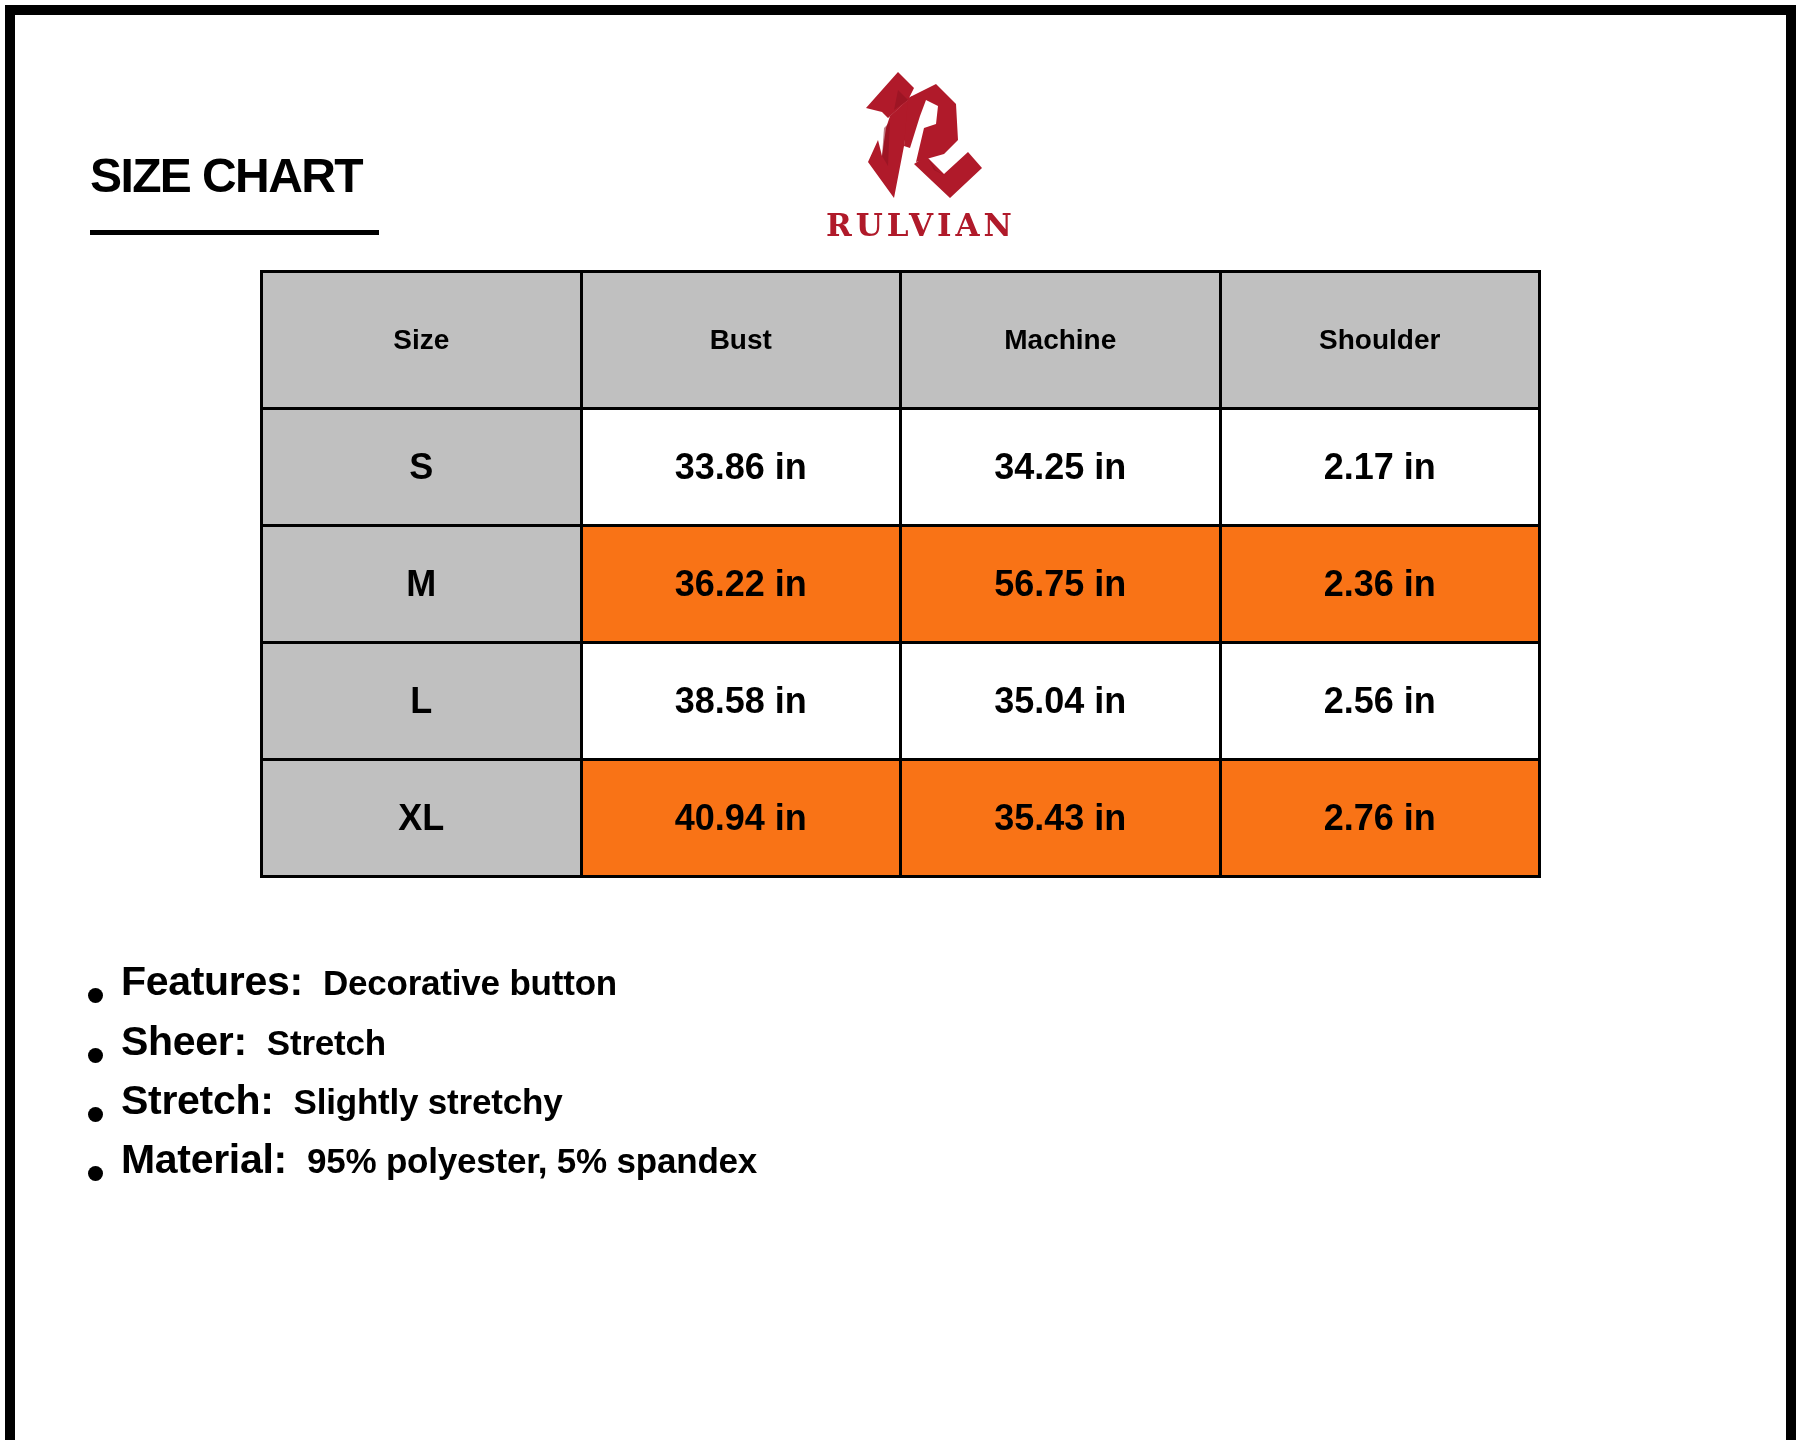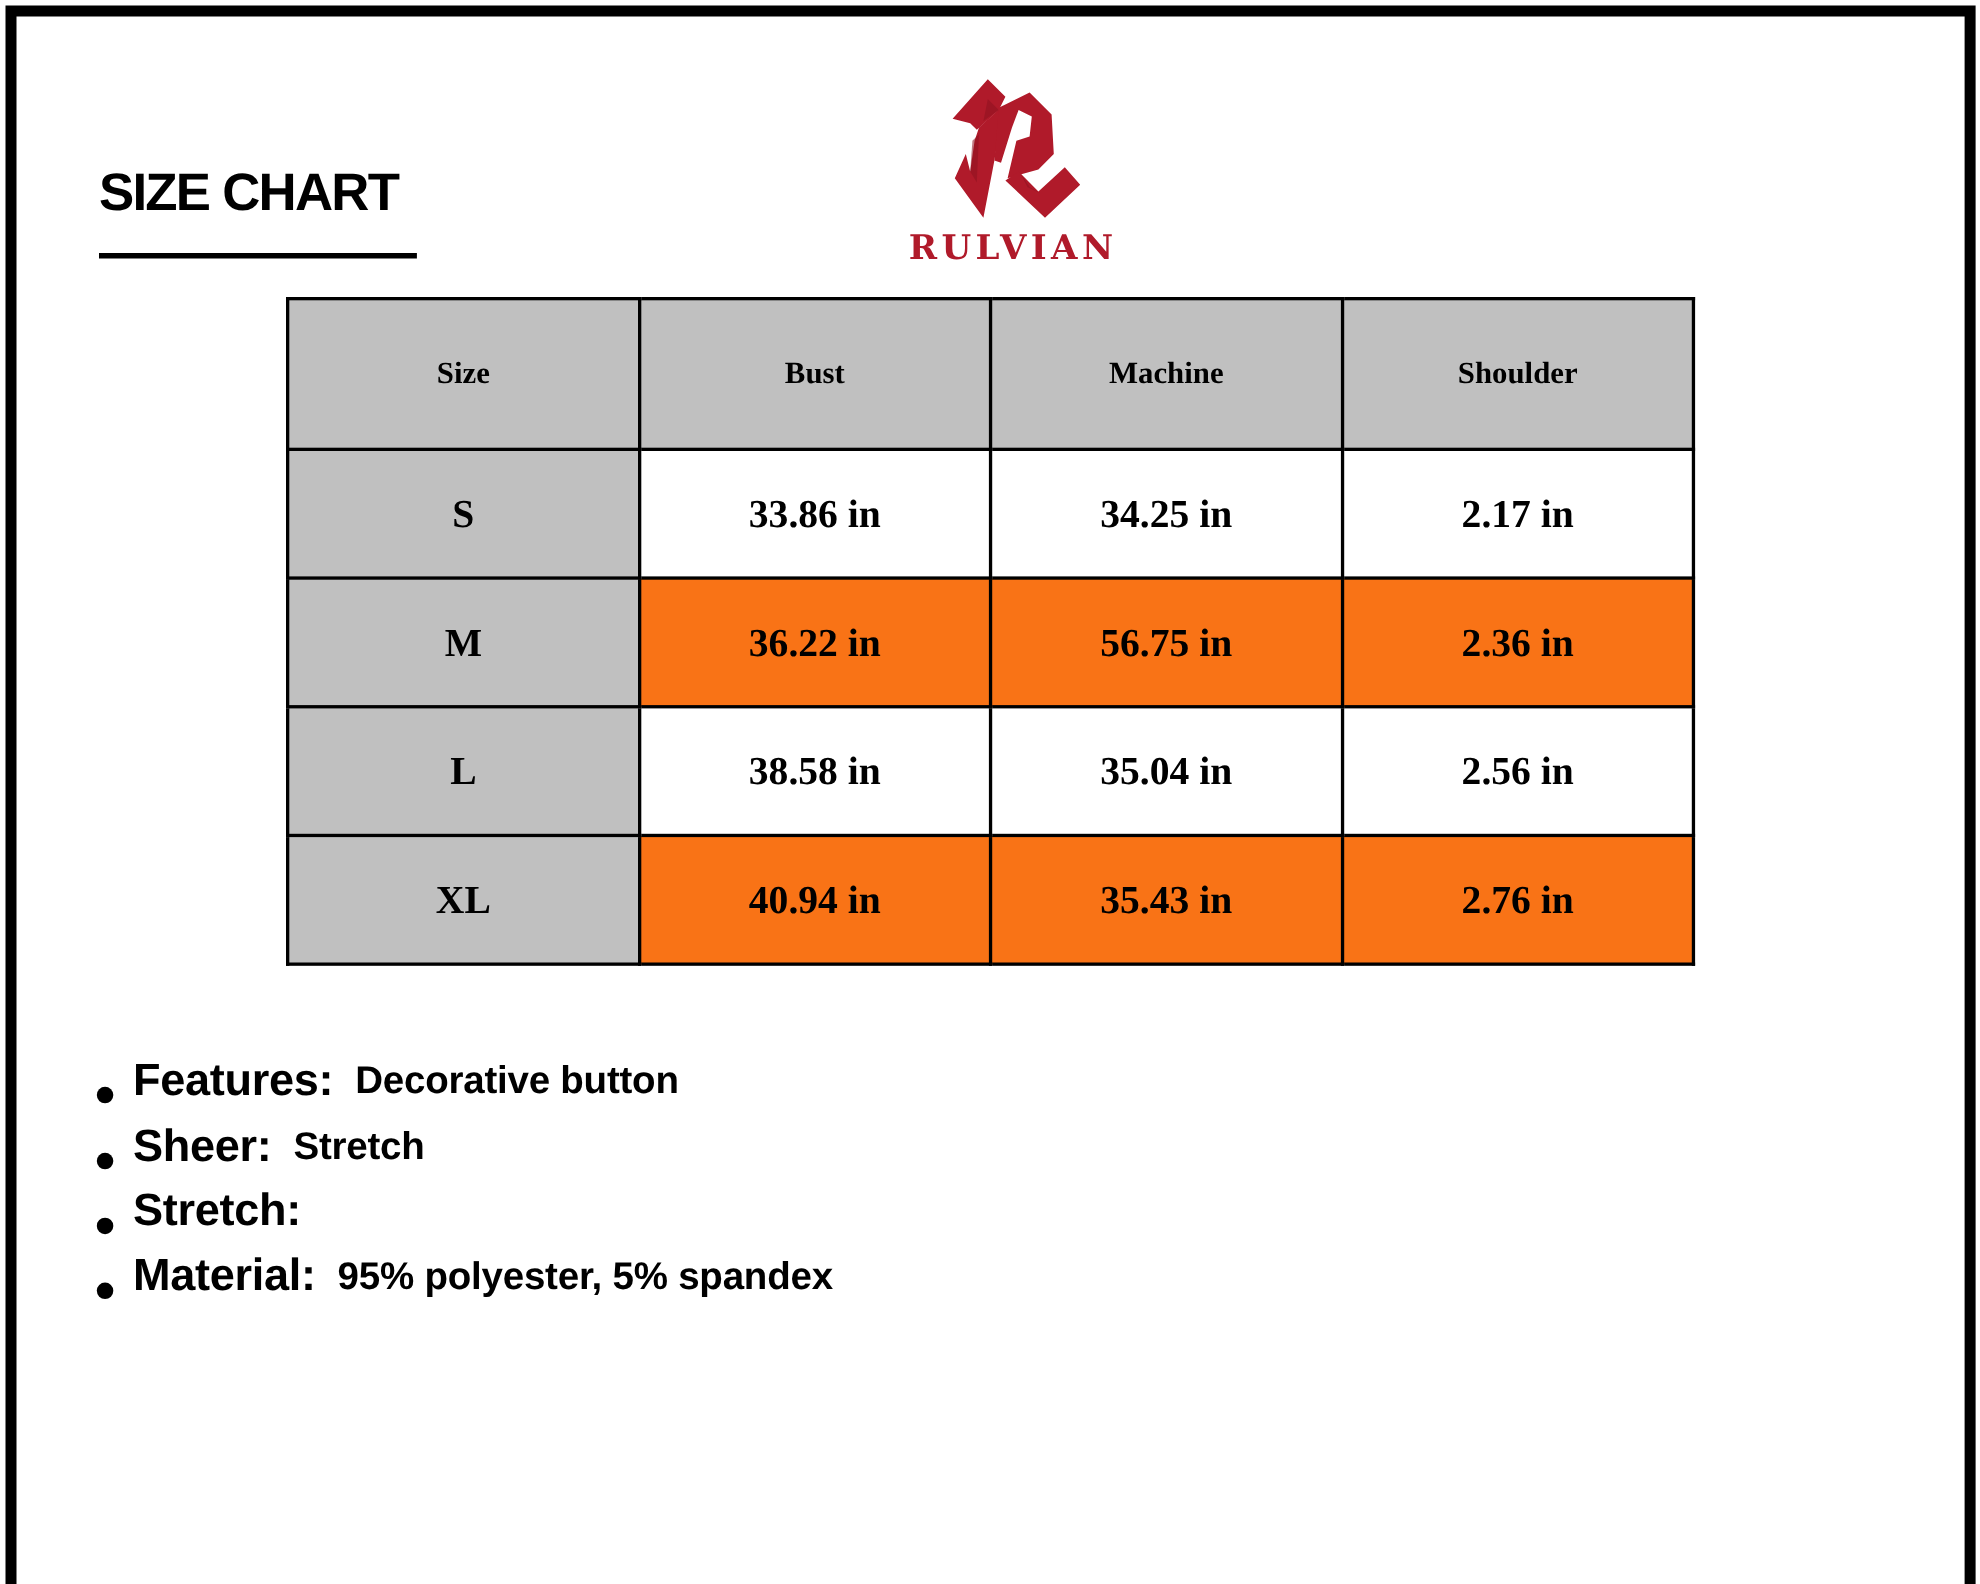--- a/index.html
+++ b/index.html
@@ -33,21 +33,21 @@
     font-family: "DejaVu Serif", "Liberation Serif", serif;
     font-weight: bold; font-size: 31px; letter-spacing: 4px;
     color: var(--brand, #B01A2A);
   }
   table.sizes {
     position: absolute; left: 260px; top: 270px;
     width: 1281px; border-collapse: collapse; table-layout: fixed;
   }
   table.sizes th, table.sizes td {
     border: 3px solid #000; text-align: center; vertical-align: middle;
-    padding: 0; font-weight: bold; font-family: Liberation Serif, serif;
+    padding: 0; font-weight: bold;
   }
   table.sizes th {
     height: 134px; background: #C0C0C0; font-size: 28px;
   }
   table.sizes td {
     height: 114px; font-size: 36px; background: #ffffff;
   }
   table.sizes td.size-cell { background: #C0C0C0; }
   table.sizes tr.alt td { background: #f97316; }
   table.sizes tr.alt td.size-cell { background: #C0C0C0; }
@@ -143,19 +143,20 @@
     <span class="value">Decorative button</span>
   </li>
   <li>
     <span class="bullet"></span>
     <span class="label">Sheer:</span>
     <span class="value">Stretch</span>
   </li>
   <li>
     <span class="bullet"></span>
     <span class="label">Stretch:</span>
+    <span class="value">Slightly stretchy</span>
   </li>
   <li>
     <span class="bullet"></span>
     <span class="label">Material:</span>
     <span class="value">95% polyester, 5% spandex</span>
   </li>
 </ul>
 
 </body></html>

